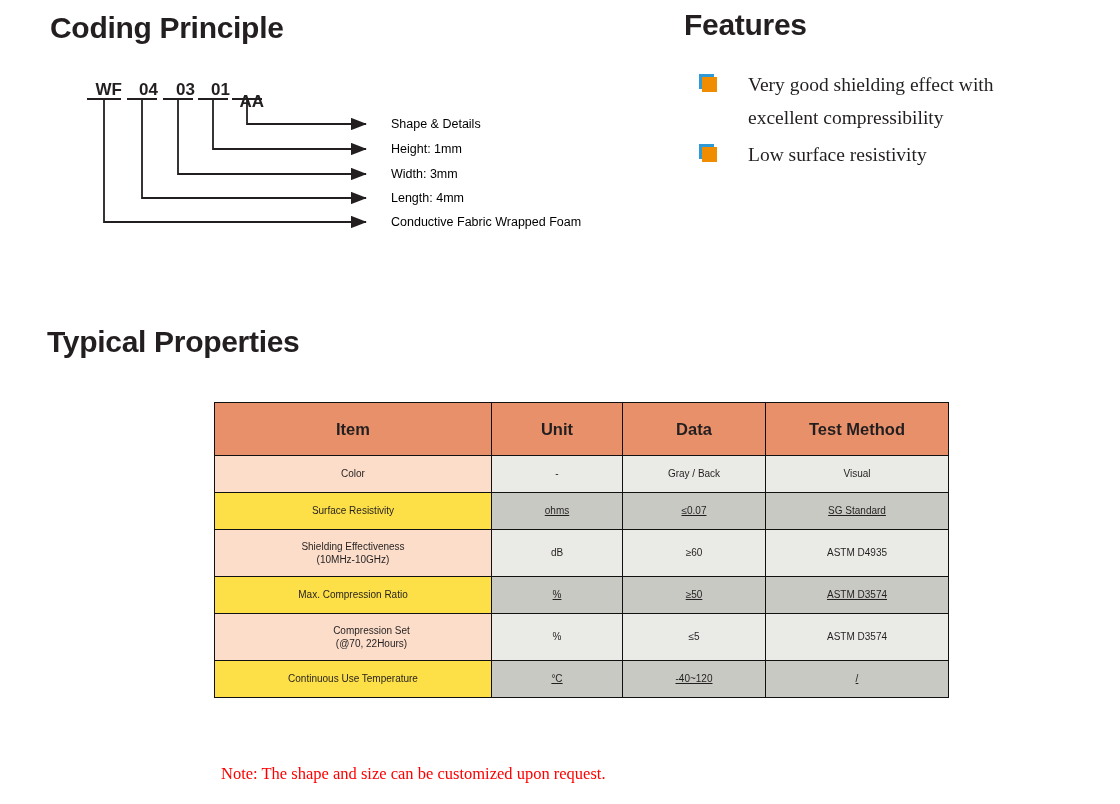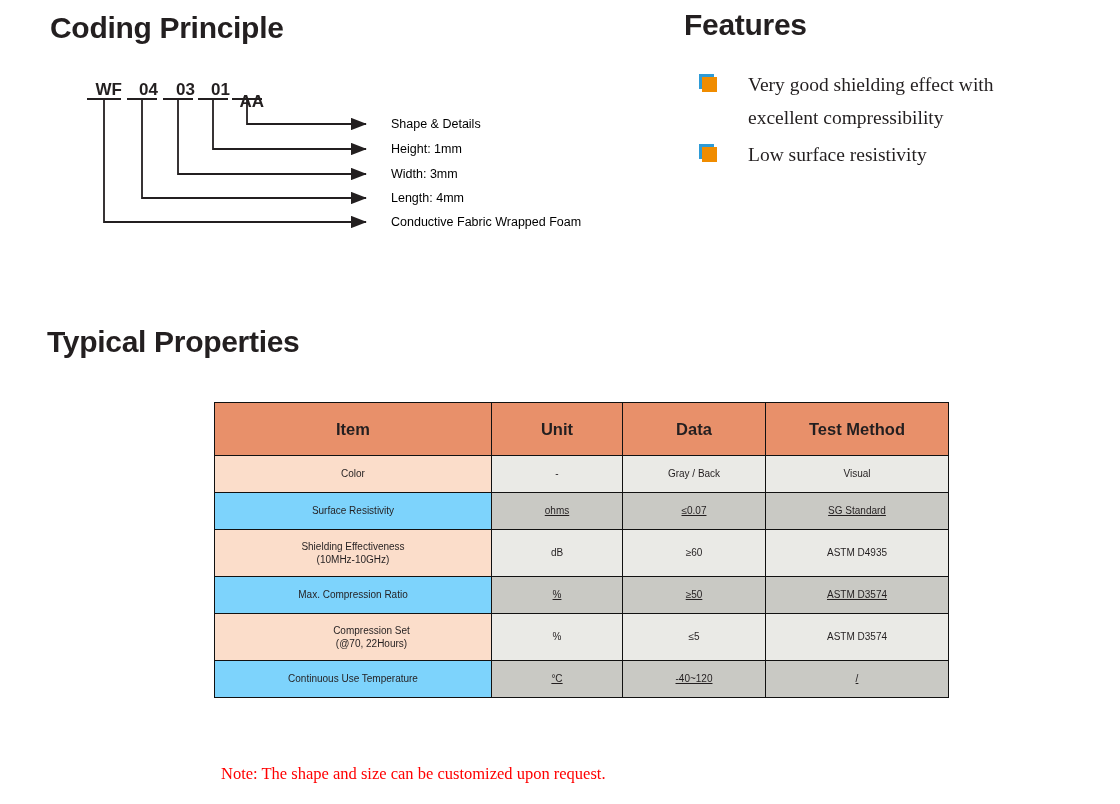--- a/index.html
+++ b/index.html
@@ -122,21 +122,21 @@
     font-size: 16.5px;
     background: #e8906a;
     height: 44px;
   }
   .col-item   { width: 270px; margin-top: 8px; }
   .col-unit   { width: 124px; }
   .col-data   { width: 136px; }
   .col-method { width: 176px; }
 
   .item-a   { background: #fbddca; }
-  .item-b   { background: #7dd3fc; }
+  .item-b   { background: #fde047; }
   .plain-a  { background: #eaeae6; }
   .plain-b  { background: #c9c9c4; text-decoration: underline; }
 
   .row-1line { height: 37px; }
   .row-2line { height: 47px; }
 
   
   #table-note {
     position: absolute;
     left: 221px;

